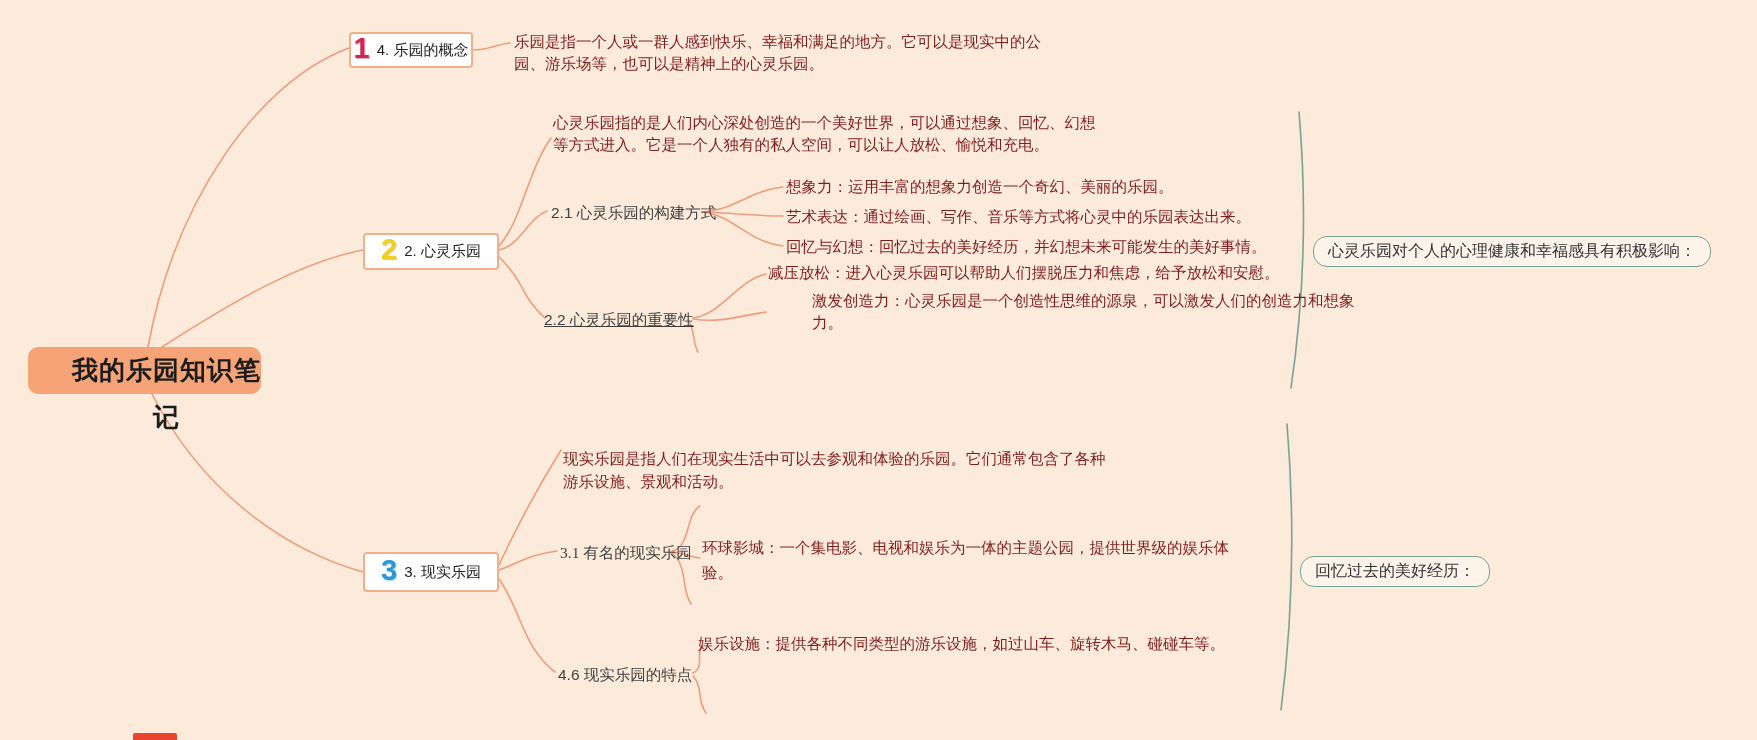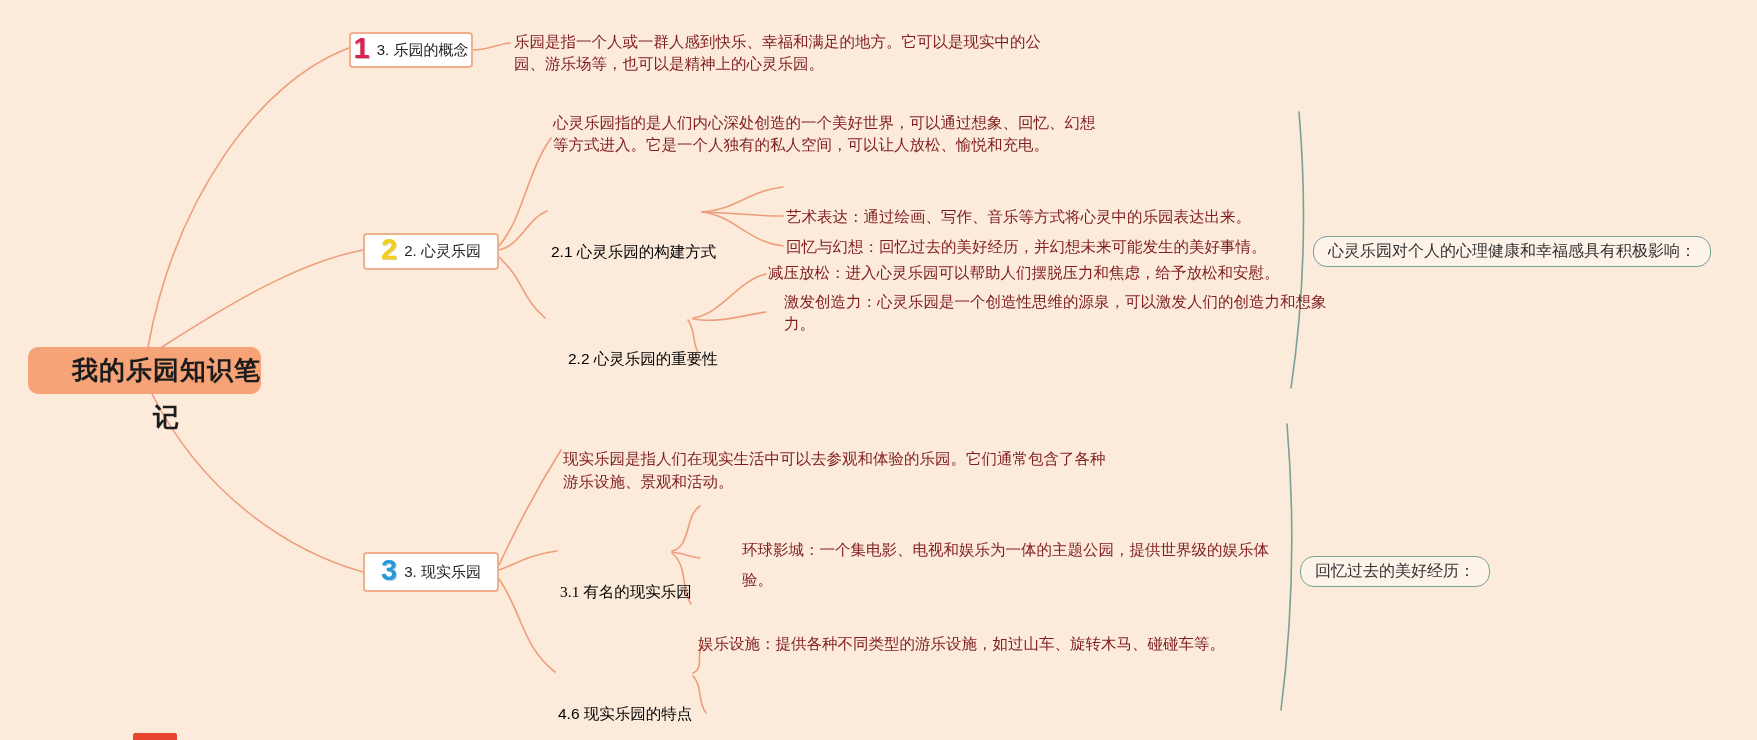--- a/index.html
+++ b/index.html
@@ -21,38 +21,38 @@
   .node-box.b1{left:349px;top:32px;width:124px;height:36px;}
   .node-box.b2{left:363px;top:233px;width:136px;height:37px;}
   .node-box.b3{left:363px;top:552px;width:136px;height:40px;}
   .num{font-size:29px;font-weight:900;line-height:1;position:relative;top:-2px;}
   .num.c1{color:#d7234d;text-shadow:1px 1px 0 rgba(150,20,60,.35);}
   .num.c2{color:#f2cf1e;text-shadow:1px 1px 0 rgba(190,150,10,.45);}
   .num.c3{color:#2798d8;text-shadow:1px 1px 0 rgba(20,110,170,.35);}
   .node-label{white-space:nowrap;}
 
   .note,.leaf{position:absolute;color:#7f1d1d;font-size:15.5px;line-height:22px;}
-  .sublabel{position:absolute;color:#000000;font-size:15.5px;white-space:nowrap;margin-top:39px;}
+  .sublabel{position:absolute;color:#404040;font-size:15.5px;white-space:nowrap;}
 
   .note.n1{left:514px;top:31px;width:535px;}
   .note.n2{left:553px;top:112px;width:548px;}
   .note.n3{left:563px;top:431px;width:548px;line-height:23px;margin-top:16px;}
 
   .sublabel.l21{left:551px;top:203px;}
-  .sublabel.l22{left:568px;top:310px;}
+  .sublabel.l22{left:544px;top:310px;text-decoration:underline;}
   .sublabel.l31{left:560px;top:543px;font-family:Liberation Serif, serif;}
   .sublabel.l32{left:558px;top:665px;}
 
   .leaf.s21a{left:786px;top:176px;white-space:nowrap;}
   .leaf.s21b{left:786px;top:206px;white-space:nowrap;}
   .leaf.s21c{left:786px;top:236px;white-space:nowrap;}
   .leaf.s22a{left:768px;top:262px;white-space:nowrap;}
-  .leaf.s22b{left:784px;top:291px;width:545px;}
+  .leaf.s22b{left:812px;top:291px;width:545px;font-family:Liberation Mono, monospace;}
   .leaf.s31a{left:702px;top:483px;width:545px;line-height:23px;}
-  .leaf.s31b{left:742px;top:535px;width:535px;line-height:30px;}
+  .leaf.s31b{left:702px;top:535px;width:535px;line-height:25px;}
   .leaf.s32a{left:698px;top:633px;white-space:nowrap;}
 
   .annotation{
     position:absolute;border:1.5px solid #77a295;border-radius:14px;
     background:rgba(255,255,255,.40);color:#333;font-size:16px;
     padding:4px 14px;white-space:nowrap;box-sizing:border-box;
   }
   .annotation.annA{left:1313px;top:236px;}
   .annotation.annB{left:1300px;top:556px;}
 
@@ -97,31 +97,32 @@
     <g fill="none" stroke="#77a295" stroke-width="1.6" stroke-linecap="round">
       <path d="M 1299 112 Q 1311 252, 1291 388"></path>
       <path d="M 1287 424 Q 1299 568, 1281 710"></path>
     </g>
   </svg>
 
   <div class="root-node">我的乐园知识笔记</div>
 
   <div class="node-box b1">
     <span class="num c1">1</span>
-    <span class="node-label">3. 乐园的概念</span>
+    <span class="node-label">4. 乐园的概念</span>
   </div>
   <div class="note n1">乐园是指一个人或一群人感到快乐、幸福和满足的地方。它可以是现实中的公园、游乐场等，也可以是精神上的心灵乐园。</div>
 
   <div class="node-box b2">
     <span class="num c2">2</span>
     <span class="node-label">2. 心灵乐园</span>
   </div>
   <div class="note n2">心灵乐园指的是人们内心深处创造的一个美好世界，可以通过想象、回忆、幻想等方式进入。它是一个人独有的私人空间，可以让人放松、愉悦和充电。</div>
 
   <div class="sublabel l21">2.1 心灵乐园的构建方式</div>
+  <div class="leaf s21a">想象力：运用丰富的想象力创造一个奇幻、美丽的乐园。</div>
   <div class="leaf s21b">艺术表达：通过绘画、写作、音乐等方式将心灵中的乐园表达出来。</div>
   <div class="leaf s21c">回忆与幻想：回忆过去的美好经历，并幻想未来可能发生的美好事情。</div>
 
   <div class="sublabel l22">2.2 心灵乐园的重要性</div>
   <div class="leaf s22a">减压放松：进入心灵乐园可以帮助人们摆脱压力和焦虑，给予放松和安慰。</div>
   <div class="leaf s22b">激发创造力：心灵乐园是一个创造性思维的源泉，可以激发人们的创造力和想象力。</div>
 
   <div class="annotation annA">心灵乐园对个人的心理健康和幸福感具有积极影响：</div>
 
   <div class="node-box b3">

